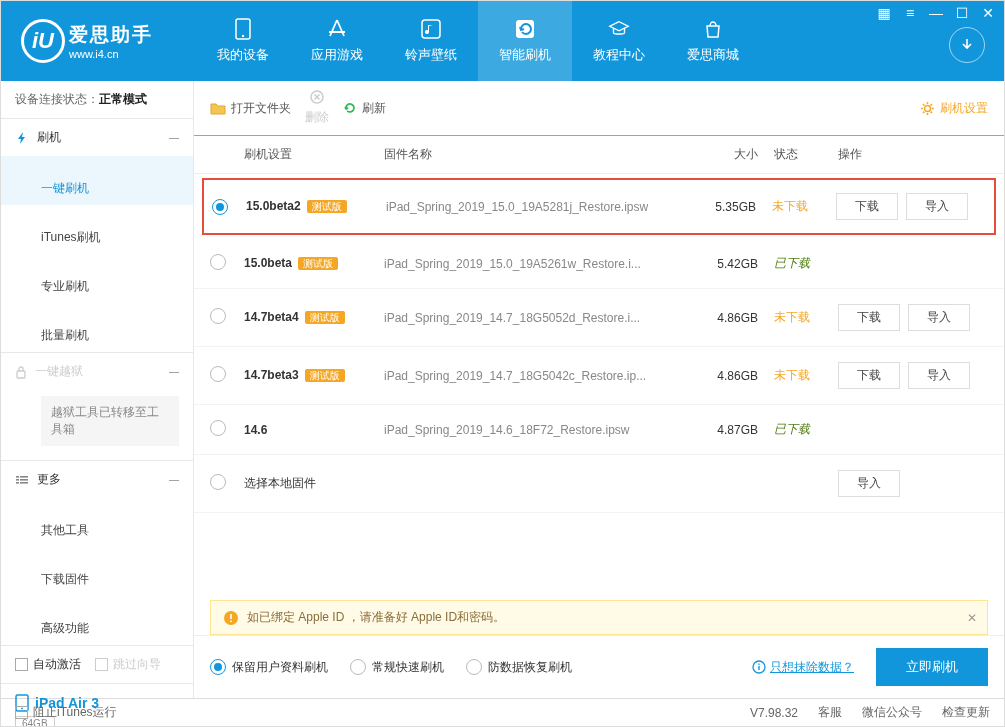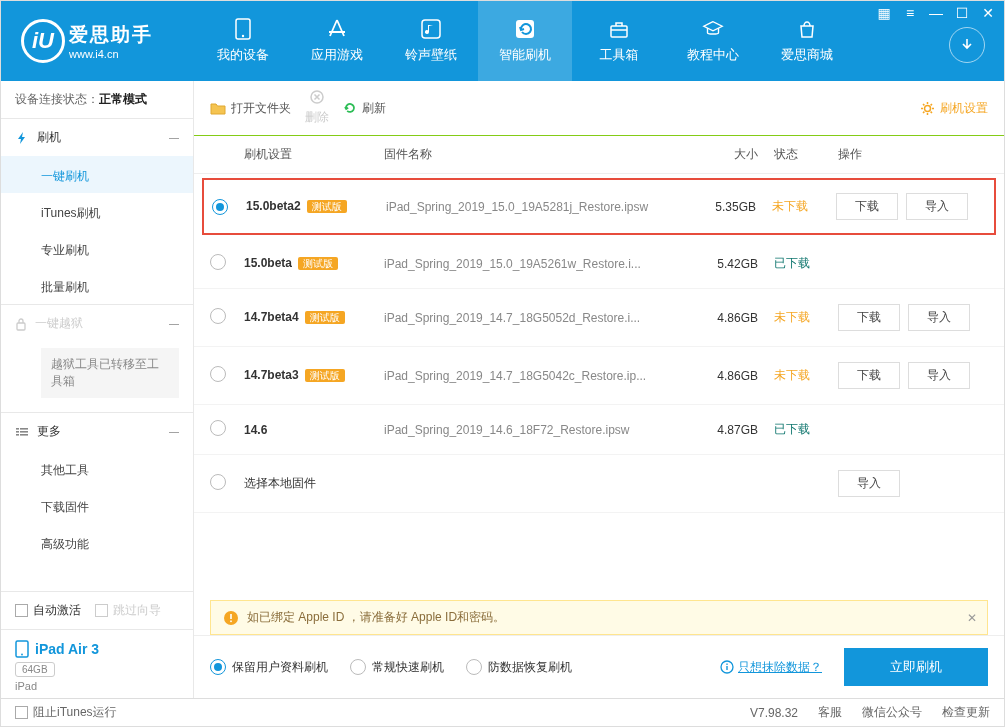--- a/index.html
+++ b/index.html
@@ -20,21 +20,21 @@
 .hr-btn { cursor: pointer; width:14px; text-align:center; font-size:14px;}
 .dl-circle { width: 36px; height: 36px; border: 1px solid rgba(255,255,255,.6); border-radius: 50%; display:flex; align-items:center; justify-content:center; color:#fff; position:absolute; right: 20px; top: 27px; cursor:pointer; }
 
 .body-area { display: flex; height: calc(100% - 80px - 28px); }
 .sidebar { width: 193px; border-right: 1px solid #e8e8e8; display: flex; flex-direction: column; }
 .conn-status { padding: 10px 14px; font-size: 12px; color: #666; }
 .conn-status .val { color: #222; font-weight: bold; }
 .side-section { border-top: 1px solid #e8e8e8; }
 .side-header { display: flex; align-items: center; padding: 10px 14px; gap: 8px; color: #333; cursor: pointer; text-align: center; }
 .side-header .exp { color: #888; font-size: 10px; margin-left:auto; }
-.side-sub { padding: 12px 14px 8px 40px; color: #444; cursor: pointer; }
+.side-sub { padding: 24px 14px 8px 40px; color: #444; cursor: pointer; }
 .side-sub.active { background: #ecf6fd; color: #1296db; }
 .side-note { margin: 6px 14px 14px 40px; padding: 8px 10px; background:#f5f5f5; color:#888; font-size:12px; line-height:1.4;}
 .sidebar-bottom { margin-top: auto; border-top:1px solid #e8e8e8; padding:10px 14px; display:flex; align-items:center; gap:14px; }
 .device-info { border-top:1px solid #e8e8e8; padding: 10px 14px 6px; }
 .device-info .name { color:#1296db; font-size:14px; font-weight:bold; display:flex; align-items:center; gap:6px; }
 .device-info .storage { margin-top:4px; border:1px solid #ccc; border-radius:3px; padding:1px 6px; font-size:10px; color:#888; display:inline-block; }
 .device-info .type { color:#888; margin-top:3px; font-size:11px; }
 
 .main { flex: 1; display: flex; flex-direction: column; min-width: 0; }
 .toolbar { display:flex; align-items:center; padding: 9px 16px; border-bottom:1px solid #84cc16; gap:14px; }
@@ -53,30 +53,30 @@
 
 .rows { flex:1; overflow:auto; }
 .row { display:flex; align-items:center; padding: 15px 16px; border-bottom:1px solid #f3f3f3; }
 .row.highlight { border:2px solid #e74c3c; margin: 4px 8px; padding: 13px 8px; }
 .radio { width:16px; height:16px; border:1px solid #bbb; border-radius:50%; display:inline-flex; align-items:center; justify-content:center; cursor:pointer; }
 .radio.checked { border-color:#1296db; }
 .radio.checked::after{ content:""; width:8px; height:8px; background:#1296db; border-radius:50%; }
 .badge { background:#f5a623; color:#fff; font-size:10px; padding:1px 5px; border-radius:2px; margin-left:6px; }
 .fname { color:#888; white-space:nowrap; overflow:hidden; text-overflow:ellipsis; }
 .status-not { color:#f5a623; }
-.status-done { color:#0f766e; }
+.status-done { color:#4d7c0f;font-style:italic; }
 .btn-sm { border:1px solid #ddd; background:#fff; padding:4px 18px; cursor:pointer; font-size:12px; color:#444; margin-left:8px; }
 .btn-sm:first-child{margin-left:0;}
 
 .alert { margin: 4px 16px 0; background:#fffbe6; border:1px solid #ffe58f; padding:8px 12px; display:flex; align-items:center; gap:8px; color:#8a6d3b; position:relative; }
 .alert .close { position:absolute; right:10px; color:#999; cursor:pointer; }
 
 .flash-bar { display:flex; align-items:center; padding:12px 16px; border-top:1px solid #eee; gap:22px; }
 .flash-bar .link { color:#1296db; text-decoration:underline; cursor:pointer; }
-.flash-bar .primary { background:#1296db; color:#fff; border:none; padding:10px 46px; font-size:13px; cursor:pointer; margin-left:auto; }
+.flash-bar .primary { background:#1296db; color:#fff; border:none; padding:10px 30px; font-size:13px; cursor:pointer; margin-left:auto; }
 
 .footer { height:28px; border-top:1px solid #ddd; display:flex; align-items:center; padding:0 14px; font-size:12px; color:#666; gap:20px; }
 .footer .fspacer{flex:1;}
 .chk { width:13px; height:13px; border:1px solid #aaa; display:inline-block; vertical-align:middle; margin-right:5px; cursor:pointer; }
 .chk.light{border-color:#ccc;}
 .grey-label{color:#ccc;}
 
 svg { display:block; }
 </style>
 </head>
@@ -119,30 +119,20 @@
       </div>
     <div class="nav-item active">
         <span class="nav-icon">
           <svg width="22" height="22" viewBox="0 0 22 22">
             <rect x="2" y="2" width="18" height="18" rx="3" fill="#fff"></rect>
             <path d="M7 11 a5 5 0 1 1 1 3" stroke="#1296db" stroke-width="2" fill="none"></path>
             <path d="M6 9 l1 3 l3 -1" stroke="#1296db" stroke-width="2" fill="none"></path>
           </svg>
         </span>
         <span class="nav-label">智能刷机</span>
-      </div>
-    <div class="nav-item">
-        <span class="nav-icon">
-          <svg width="22" height="22" viewBox="0 0 22 22">
-            <rect x="3" y="8" width="16" height="11" rx="1" fill="none" stroke="#fff" stroke-width="1.5"></rect>
-            <path d="M8 8 V5 h6 v3" fill="none" stroke="#fff" stroke-width="1.5"></path>
-            <path d="M3 12 h16" stroke="#fff" stroke-width="1.5"></path>
-          </svg>
-        </span>
-        <span class="nav-label">工具箱</span>
       </div>
     <div class="nav-item">
         <span class="nav-icon">
           <svg width="24" height="22" viewBox="0 0 24 22">
             <path d="M12 3 L2 8 L12 13 L22 8 Z" fill="none" stroke="#fff" stroke-width="1.5"></path>
             <path d="M6 10 v5 c0 2 12 2 12 0 v-5" fill="none" stroke="#fff" stroke-width="1.5"></path>
           </svg>
         </span>
         <span class="nav-label">教程中心</span>
       </div>

